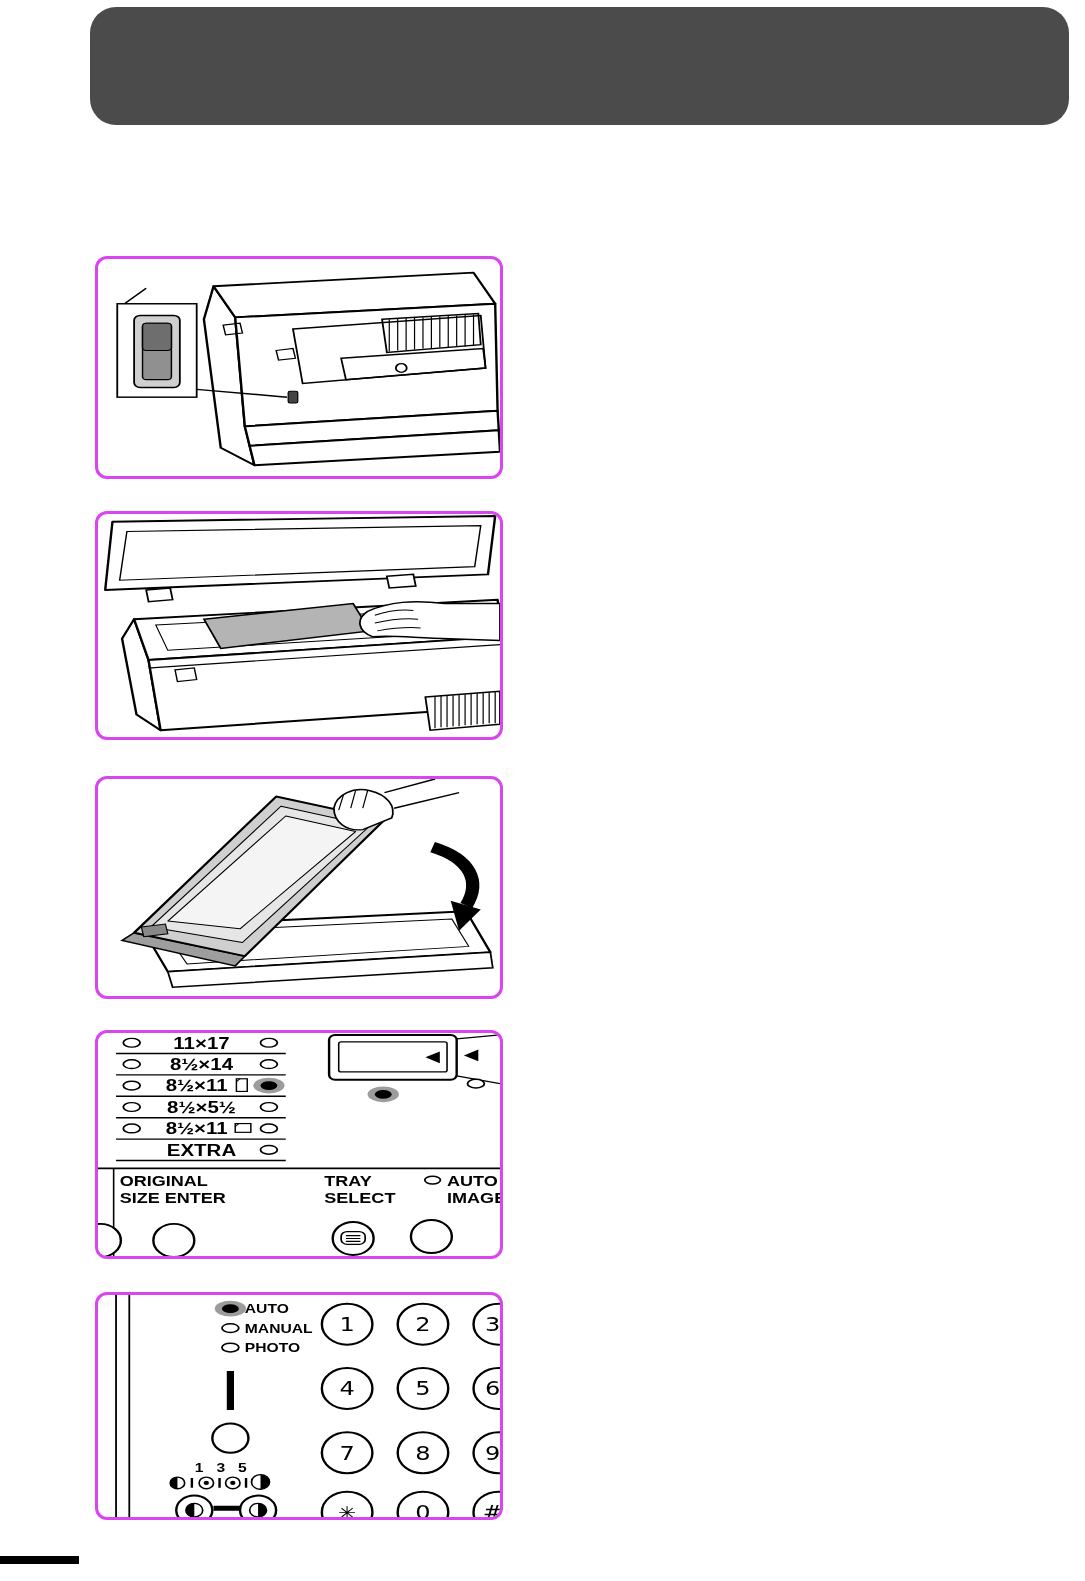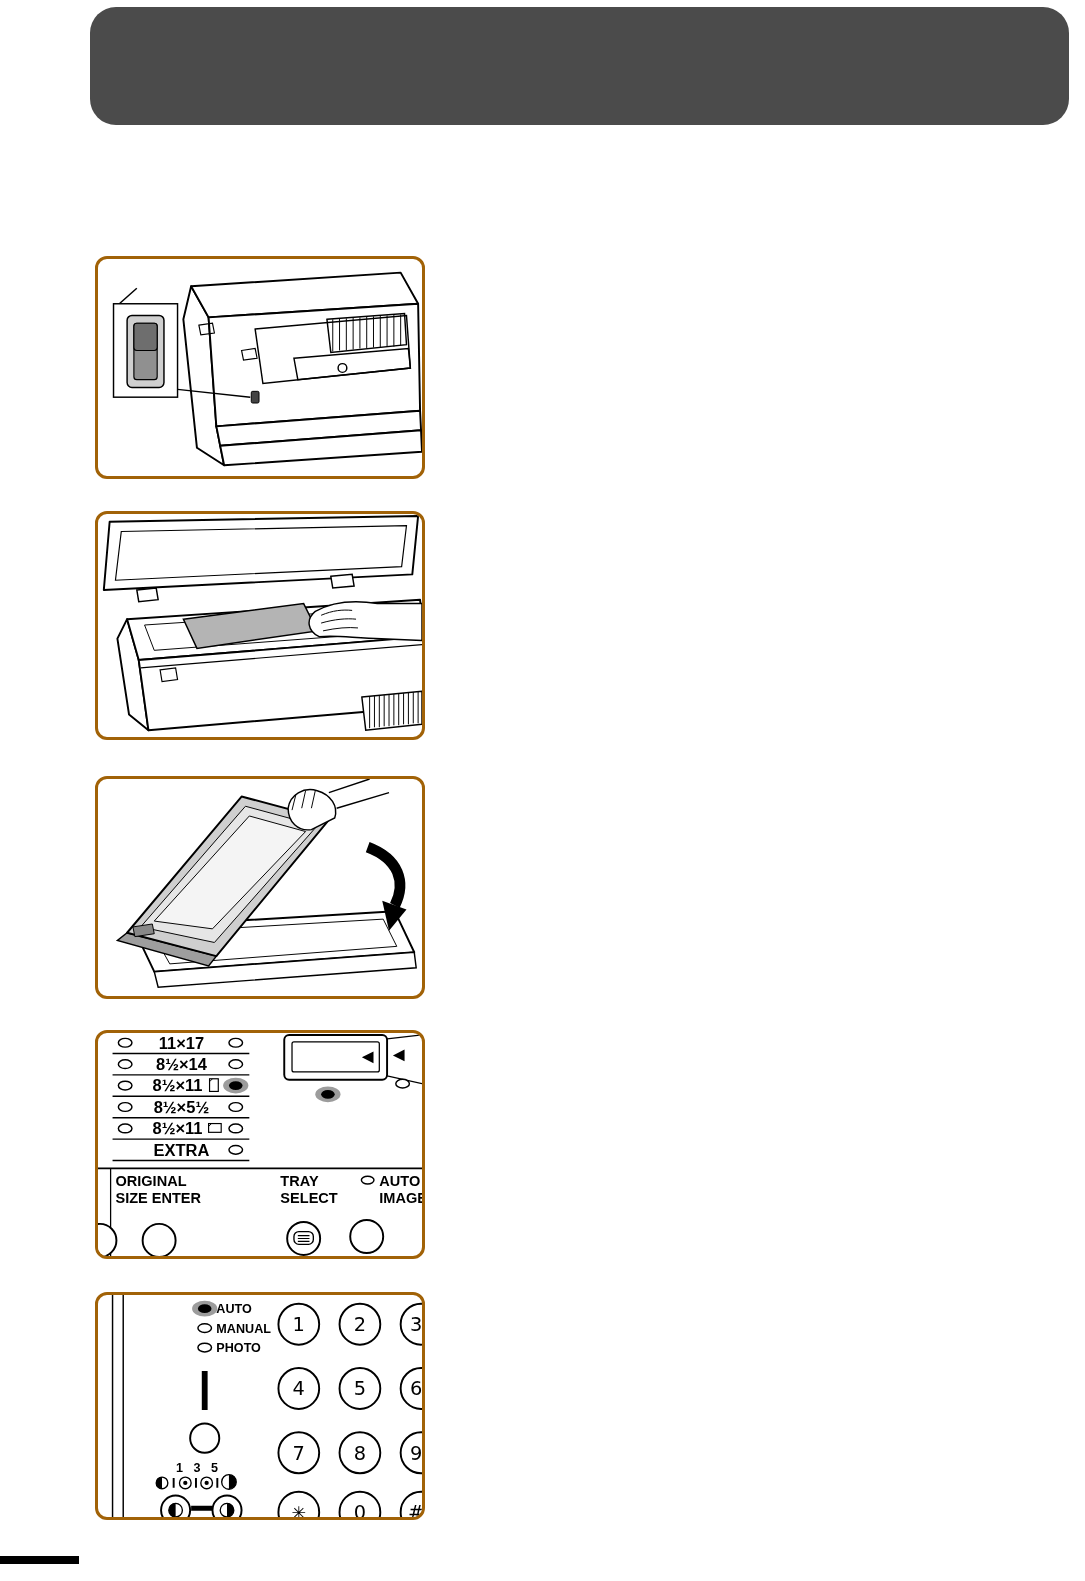--- a/index.html
+++ b/index.html
@@ -13,22 +13,22 @@
   }
   .header-banner {
     position: absolute;
     left: 90px; top: 7px;
     width: 979px; height: 118px;
     border-radius: 26px;
   }
   .figure-panel {
     position: absolute;
     left: 95px;
-    width: 330px;
-    border: 3px solid #a16207;
+    width: 408px;
+    border: 3px solid #d946ef;
     border-radius: 12px;
     background: #fff;
     box-sizing: border-box;
     overflow: hidden;
   }
   .figure-panel svg { display: block; width: 100%; height: 100%; }
   .footer-bar {
     position: absolute;
     left: 0; top: 1556px;
     width: 79px; height: 8px;

